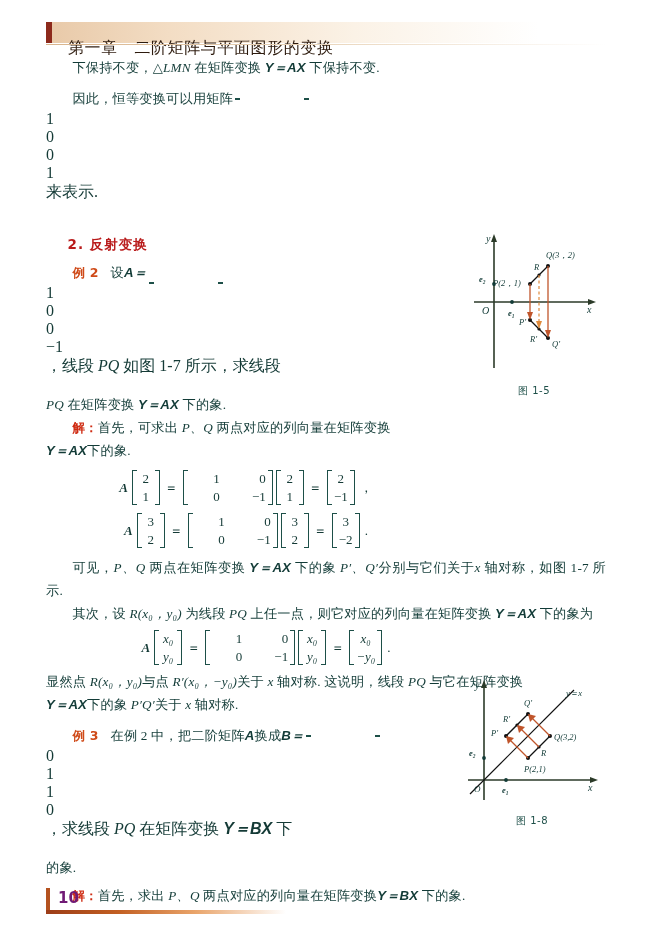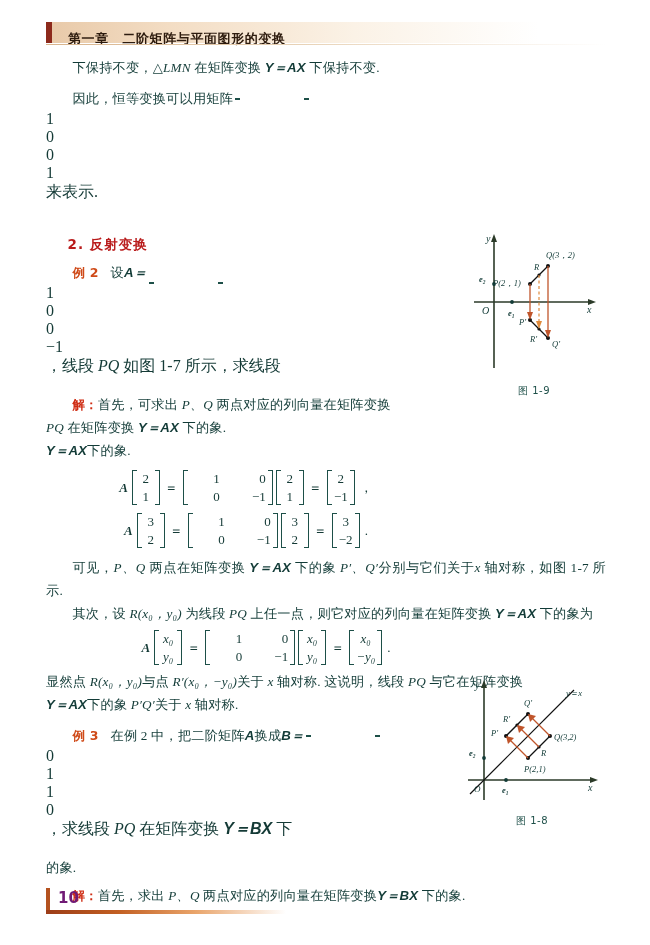--- a/index.html
+++ b/index.html
@@ -20,23 +20,23 @@
   }
   .header-bg {
     position:absolute; left:0; top:0; width:100%; height:21px;
     background:linear-gradient(to right,#e8c9a8 0%, #f3ddc4 22%, #fbf2e6 55%, #ffffff 88%);
   }
   .header-bar {
     position:absolute; left:0; top:0; width:6px; height:21px;
     background:#8d2a1c;
   }
   .header-title {
-    position:absolute; left:22px; top:8px;
+    position:absolute; left:22px; top:16px;
     font-family:"DejaVu Sans","Liberation Sans",sans-serif;
-    font-weight:bold; font-size:13px; letter-spacing:0.6px;
+    font-weight:normal; font-size:16px; letter-spacing:0.6px;
     color:#2d1b0e;
     white-space:nowrap;
   }
   .header-rule {
     position:absolute; left:0; top:22px; width:100%; height:1px;
     background:linear-gradient(to right,#d9b48c 0%, #e8d2b6 45%, #ffffff 100%);
   }
 
   
   .content { position:absolute; left:46px; top:56px; width:560px; }
@@ -181,23 +181,23 @@
         </span>
       </p><div>1</div>
         <div>0</div>
         <div>0</div>
         <div>−1</div>
       
       <span>，线段 </span>
       <span class="mi">PQ</span>
       <span> 如图 1-7 所示，求线段</span>
     <p></p>
+    <p class="para"><span class="mi">PQ</span><span> 在矩阵变换 </span><span class="mb">Y＝AX</span><span> 下的象.</span></p>
+
     <p class="para" style="padding-left:2em;"><span class="sollabel">解：</span><span>首先，可求出 </span><span class="mi">P、Q</span><span> 两点对应的列向量在矩阵变换</span></p>
-
-    <p class="para"><span class="mi">PQ</span><span> 在矩阵变换 </span><span class="mb">Y＝AX</span><span> 下的象.</span></p>
     <p class="para"><span class="mb">Y＝AX</span><span>下的象.</span></p>
 
     
     <div class="spacer8"></div>
     <div class="mrow" style="padding-right:160px;">
       <span class="mlabel">A</span>
       <span class="mat c1">
         <div>2</div>
         <div>1</div>
       </span>
@@ -367,21 +367,21 @@
       <line x1="71" y1="47" x2="71" y2="95" stroke="#e08a3c" stroke-width="1.2" stroke-dasharray="3,2.5"></line>
       <polygon points="71,101 68,93 74,93" fill="#e08a3c"></polygon>
 
       <text x="25" y="58" font-family="Liberation Serif, serif" font-style="italic" font-size="8.5" fill="#123b37">P(2，1)</text>
       <text x="78" y="30" font-family="Liberation Serif, serif" font-style="italic" font-size="8.5" fill="#123b37">Q(3，2)</text>
       <text x="66" y="42" font-family="Liberation Serif, serif" font-style="italic" font-size="8.5" fill="#123b37">R</text>
       <text x="51" y="97" font-family="Liberation Serif, serif" font-style="italic" font-size="8.5" fill="#123b37">P′</text>
       <text x="84" y="119" font-family="Liberation Serif, serif" font-style="italic" font-size="8.5" fill="#123b37">Q′</text>
       <text x="62" y="114" font-family="Liberation Serif, serif" font-style="italic" font-size="8.5" fill="#123b37">R′</text>
     </svg>
-    <div class="figcap">图 1-9</div>
+    <div class="figcap">图 1-5</div>
   </div>
 
   <div class="figbox" id="fig18">
     <svg width="140" height="132" viewBox="0 0 140 132">
 
       <line x1="22" y1="8" x2="22" y2="124" stroke="#2b3a28" stroke-width="1.6"></line>
       <polygon points="22,4 19,12 25,12" fill="#2b3a28"></polygon>
 
       <line x1="6" y1="104" x2="132" y2="104" stroke="#2b3a28" stroke-width="1.6"></line>
       <polygon points="136,104 128,101 128,107" fill="#2b3a28"></polygon>

